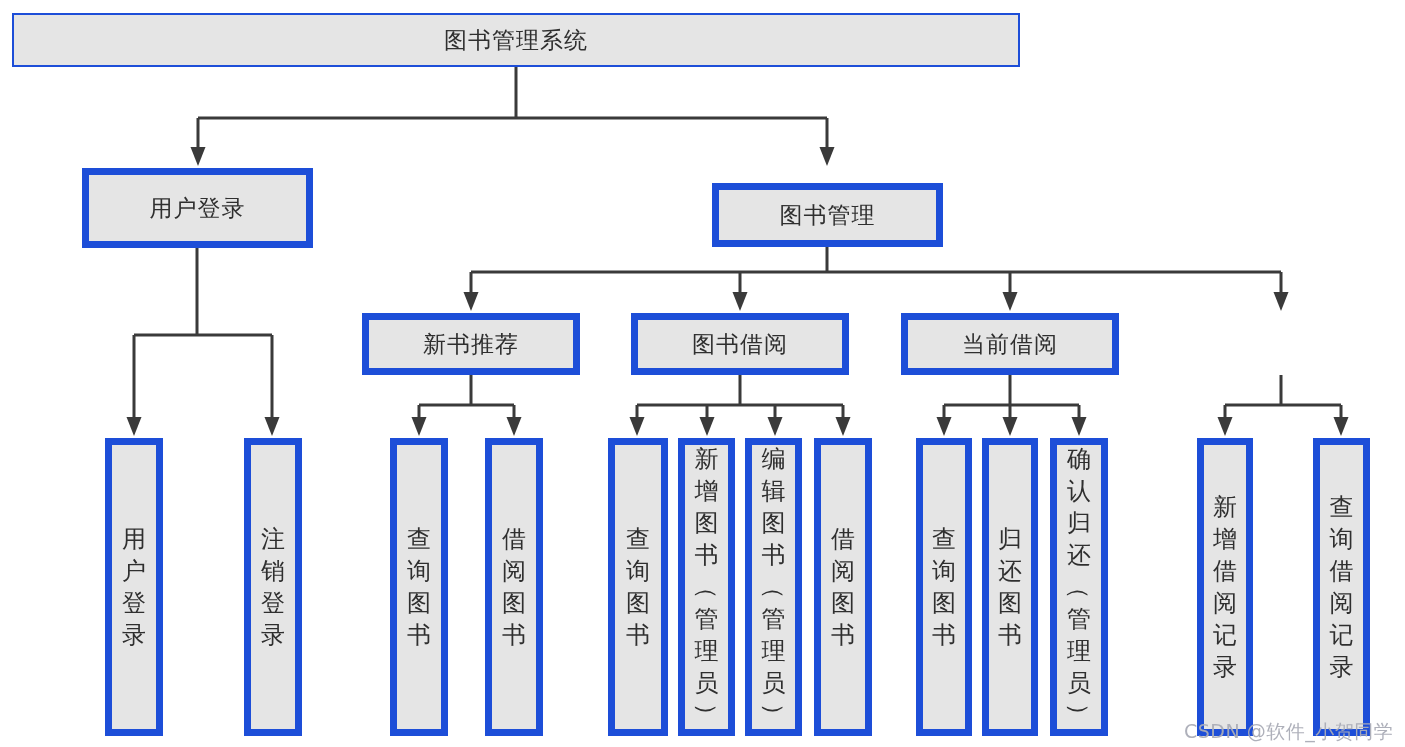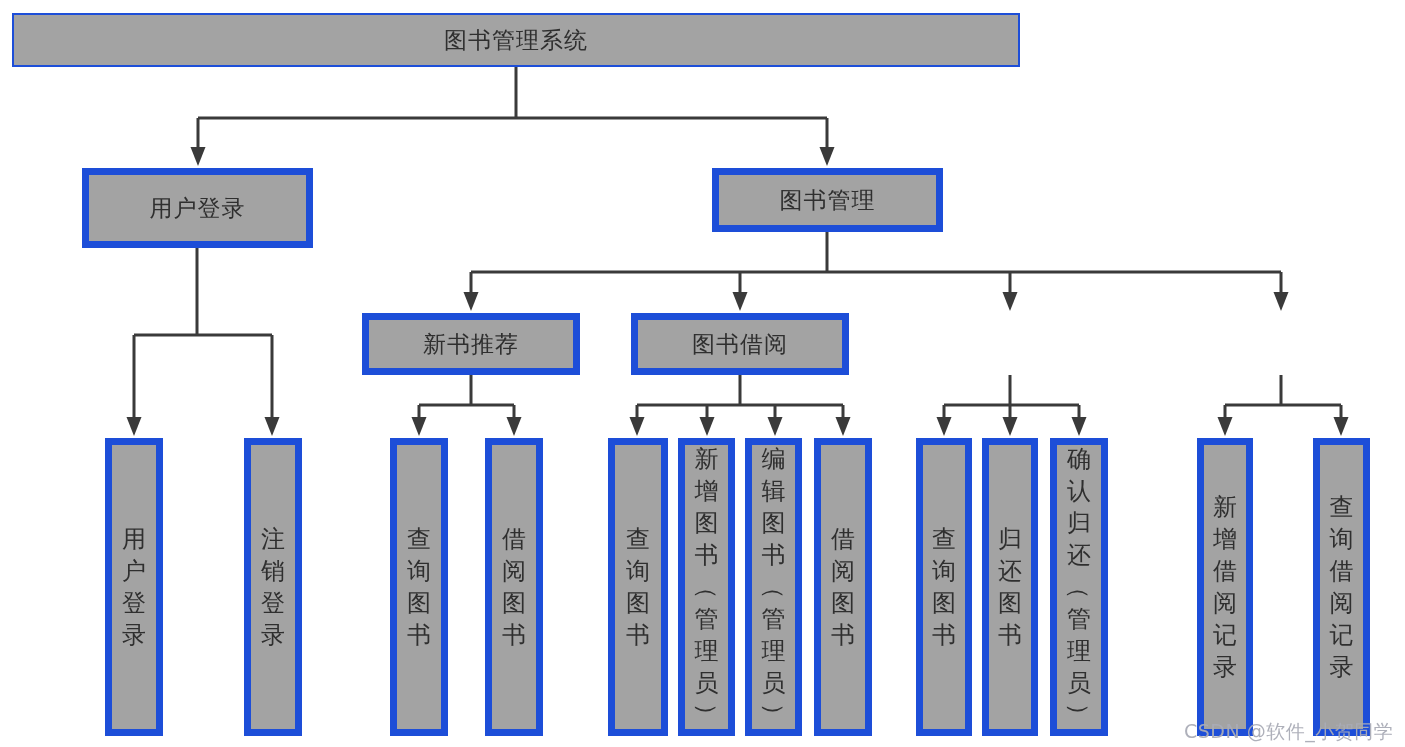--- a/index.html
+++ b/index.html
@@ -8,21 +8,21 @@
     width:1405px;height:747px;
     background:#ffffff;
     font-family:"DejaVu Sans",sans-serif;
     color:#2f2f2f;
     overflow:hidden;
   }
   .wires{position:absolute;left:0;top:0;z-index:1;}
   .box{
     position:absolute;
     box-sizing:border-box;
-    background:#a3a3a3;
+    background:#e5e5e5;
     border:7px solid #1d4ed8;
     display:flex;
     align-items:center;
     justify-content:center;
     z-index:2;
     font-size:23px;
     letter-spacing:1px;
     white-space:nowrap;
   }
   .root{border-width:2px;font-size:23px;}
@@ -87,24 +87,25 @@
       <polygon points="1002.5,417 1017.5,417 1010,436"></polygon>
       <polygon points="1071.5,417 1086.5,417 1079,436"></polygon>
       <polygon points="1217.5,417 1232.5,417 1225,436"></polygon>
       <polygon points="1333.5,417 1348.5,417 1341,436"></polygon>
     </g>
   </svg>
 
   <div class="box root" style="left:12px;top:13px;width:1008px;height:54px">图书管理系统</div>
 
   <div class="box" style="left:82px;top:168px;width:231px;height:80px">用户登录</div>
-  <div class="box" style="left:712px;top:168px;width:231px;height:64px">图书管理</div>
+  <div class="box" style="left:712px;top:183px;width:231px;height:64px">图书管理</div>
 
   <div class="box" style="left:362px;top:313px;width:218px;height:62px">新书推荐</div>
   <div class="box" style="left:631px;top:313px;width:218px;height:62px">图书借阅</div>
+  <div class="box" style="left:901px;top:313px;width:218px;height:62px">当前借阅</div>
 
   <div class="box leaf" style="left:105px;width:58px">
       <span class="vchar">用</span>
       <span class="vchar">户</span>
       <span class="vchar">登</span>
       <span class="vchar">录</span>
     </div>
   <div class="box leaf" style="left:244px;width:58px">
       <span class="vchar">注</span>
       <span class="vchar">销</span>

